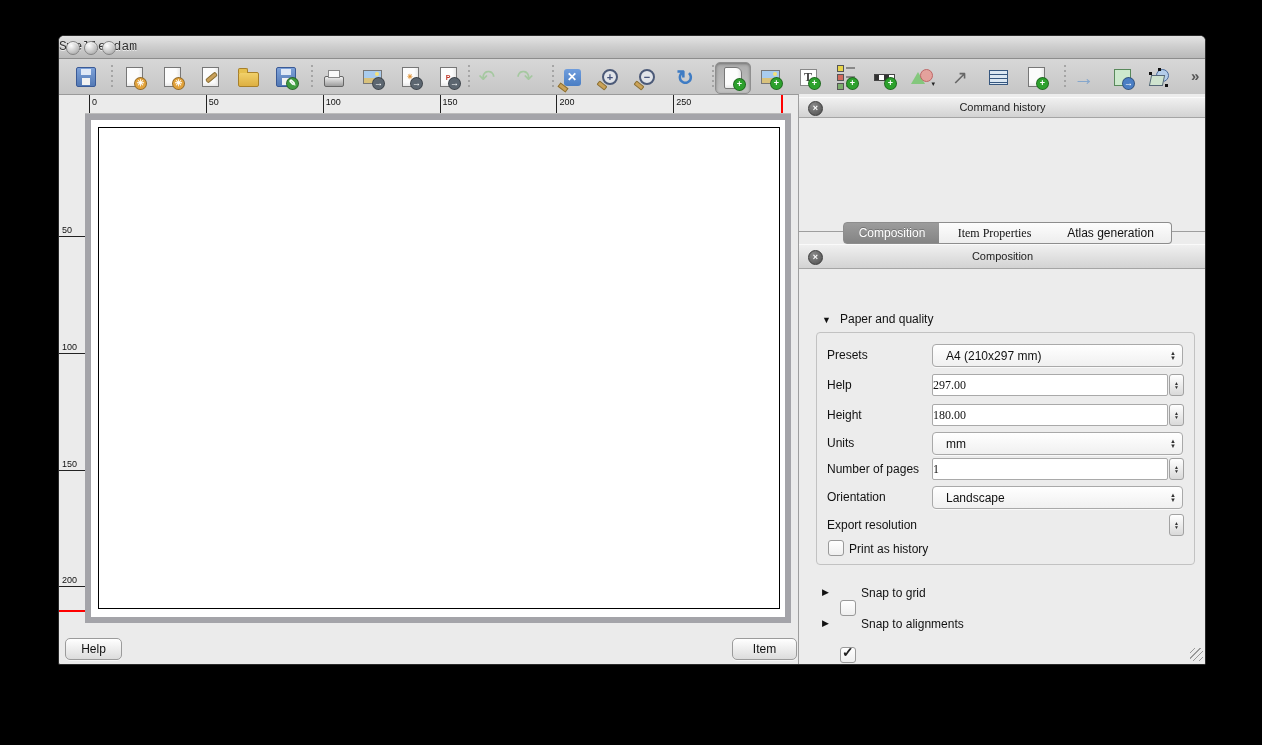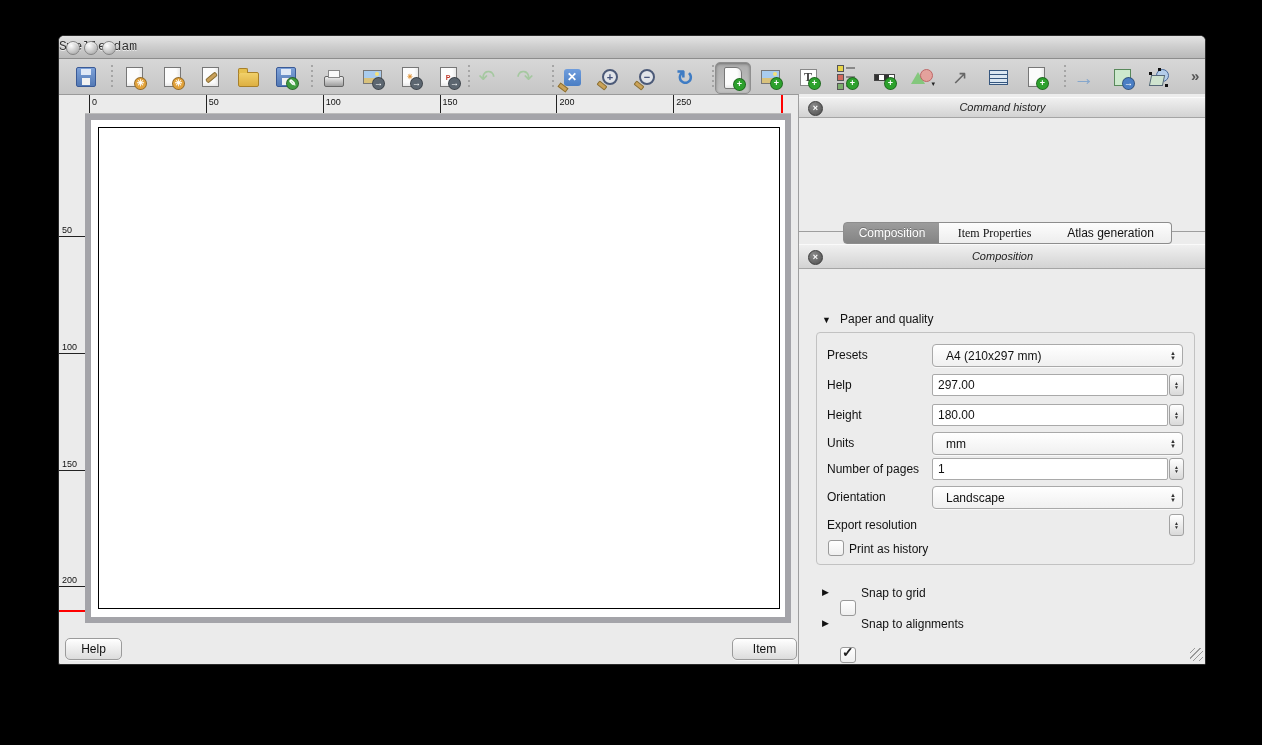--- a/index.html
+++ b/index.html
@@ -92,21 +92,21 @@
   .tickh{position:absolute;height:1px;background:#222;}
   .tlab{position:absolute;font-size:9px;color:#111;}
   .marker{position:absolute;background:#f00;}
   .viewport{background:#fff;border:6px solid #a4a4a9;}
   .paper-border{border:1px solid #000;background:#fff;}
 
   
   .panel{background:#ececec;border-left:1px solid #9e9e9e;}
   .hdrbar{background:linear-gradient(#f0f0f0,#d3d3d3);border-top:1px solid #fafafa;
           border-bottom:1px solid #a5a5a5;}
-  .hdrtitle{width:100%;text-align:center;font-size:11px;color:#222;font-style:italic;}
+  .hdrtitle{width:100%;text-align:center;font-size:11px;color:#222;}
   .xbtn{width:13px;height:13px;border-radius:50%;
         background:radial-gradient(circle at 35% 30%,#8a8a8a,#4e4e4e);
         color:#fff;font-size:9px;font-weight:bold;display:flex;align-items:center;
         justify-content:center;line-height:1;border:1px solid #3c3c3c;}
   .listbox{background:#fff;}
   .listrow{color:#fff;font-weight:bold;font-size:12px;line-height:20px;padding-left:9px;}
 
   .tabline{height:1px;background:#9e9e9e;}
   .tab{height:20px;line-height:20px;text-align:center;font-size:12px;
        background:linear-gradient(#fdfdfd,#ededed);border:1px solid #8d8d8d;color:#111;}
@@ -118,21 +118,21 @@
 
   .lbl{font-size:12px;color:#111;white-space:nowrap;}
   .groupbox{border:1px solid #c2c2c2;border-radius:4px;}
   .combo{background:linear-gradient(#ffffff,#f0f0f0);border:1px solid #a9a9a9;border-radius:4px;
          box-shadow:0 1px 0 rgba(255,255,255,.7);font-size:12px;display:flex;align-items:center;}
   .combo .val{padding-left:13px;}
   .carr{position:absolute;right:6px;top:0;height:100%;display:flex;flex-direction:column;
         justify-content:center;font-size:6px;color:#333;line-height:5px;}
   .field{background:#fff;border:1px solid #a9a9a9;border-radius:2px;font-size:12px;
          display:flex;align-items:center;}
-  .field .val{padding-left:5px;}
+  .field .val{font-family:Liberation Serif, serif;}
   .stepper{background:linear-gradient(#ffffff,#d9d9d9);border:1px solid #a2a2a2;border-radius:3px;
            display:flex;flex-direction:column;align-items:center;justify-content:center;
            font-size:5px;color:#333;line-height:4.5px;}
   .cb{width:14px;height:14px;background:linear-gradient(#fff,#efefef);border:1px solid #999;
       border-radius:3px;position:relative;}
   .cb .mk{position:absolute;left:1px;top:-4px;font-size:14px;font-weight:bold;color:#222;}
   .disc{font-size:9px;color:#111;}
   .mbtn{background:linear-gradient(#ffffff,#dcdcdc);border:1px solid #9b9b9b;border-radius:5px;
         font-size:12px;color:#111;text-align:center;box-shadow:0 1px 0 rgba(255,255,255,.6);}
   .grip{width:13px;height:13px;

